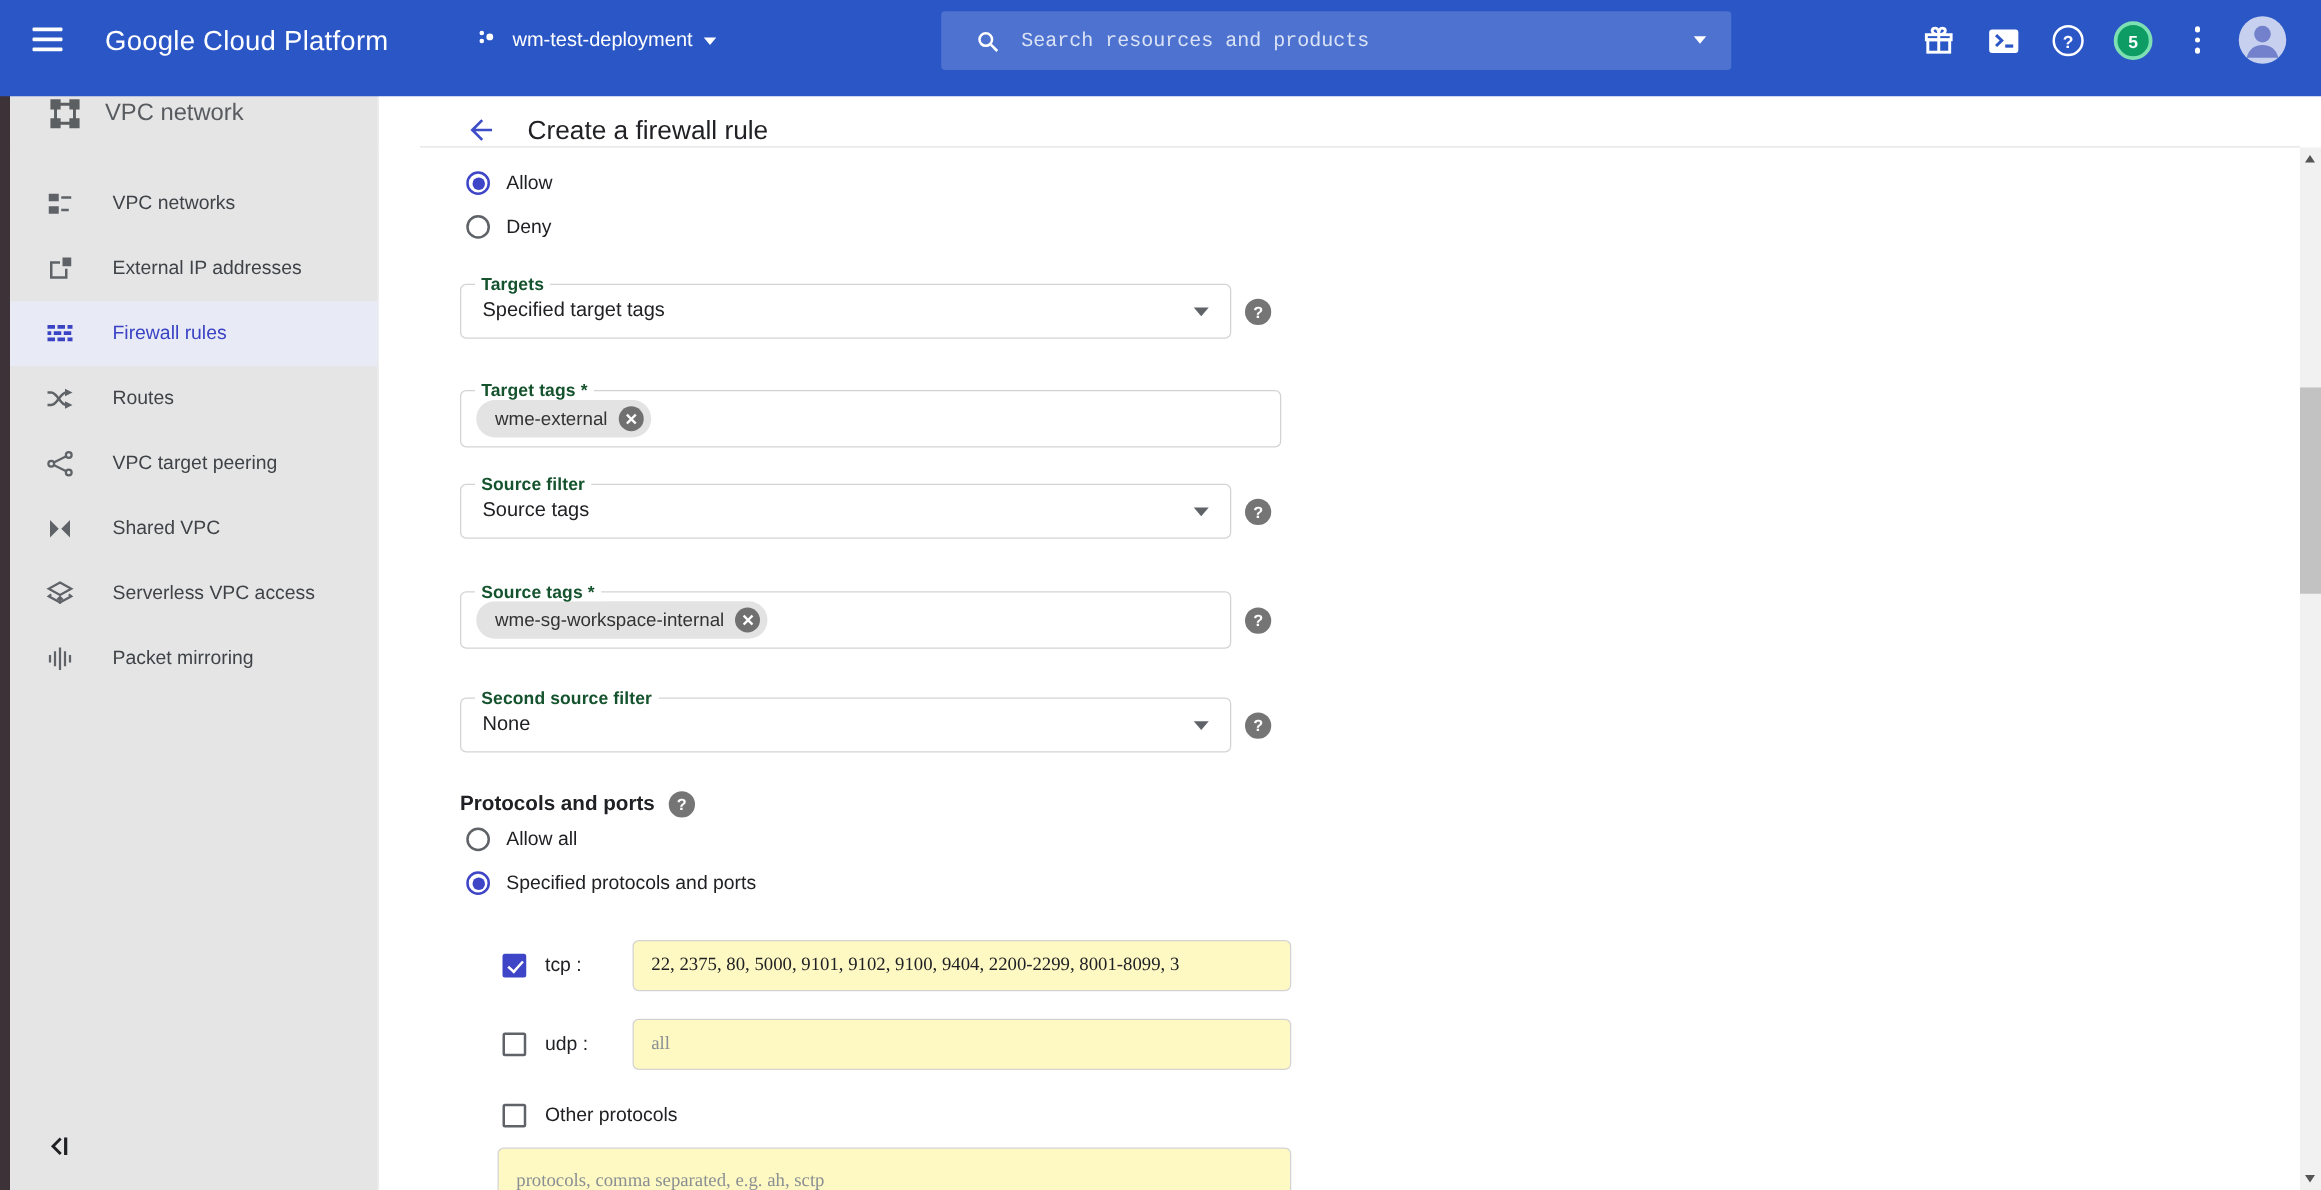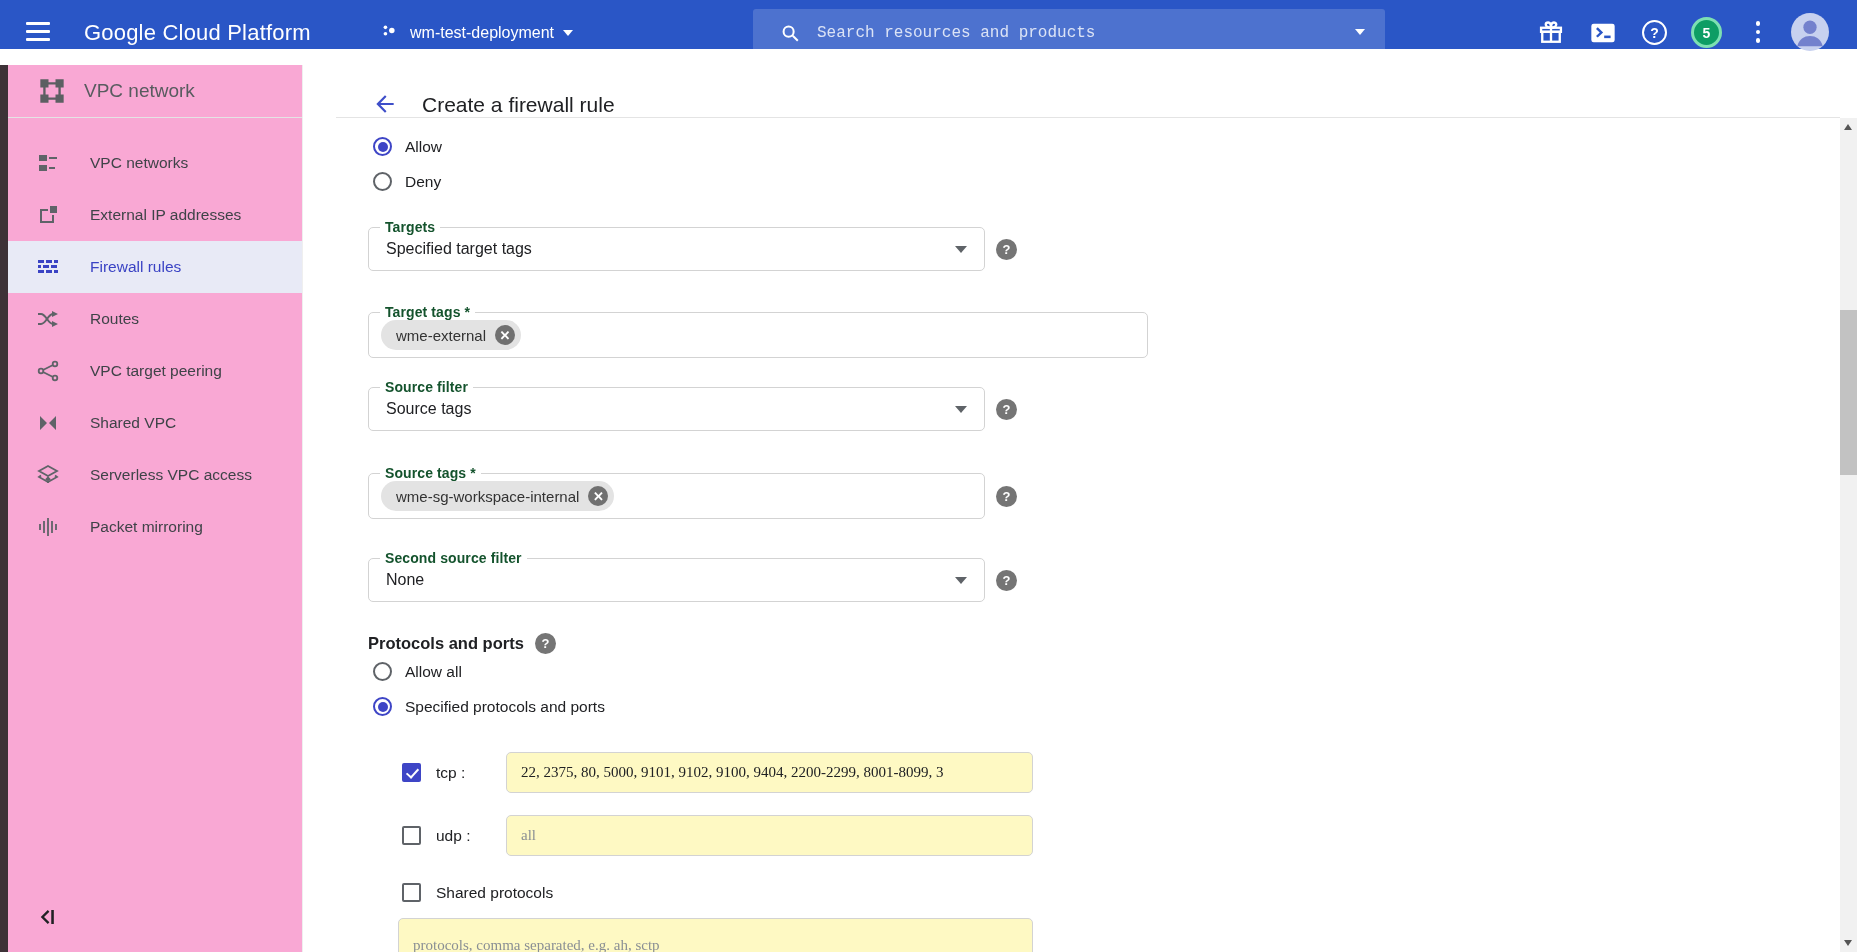--- a/index.html
+++ b/index.html
@@ -1,42 +1,42 @@
 <!DOCTYPE html>
 <html><head>
 <meta charset="utf-8">
 <style>
   * { margin:0; padding:0; box-sizing:border-box; }
   html,body { background:#fff; }
   body { font-family:"Liberation Sans", sans-serif; color:#202124; }
   .app { position:relative; width:1857px; height:952px; overflow:hidden; background:#fff; }
 
   
-  .topbar { position:absolute; left:0; top:0; width:1857px; height:49px; background:#2a56c6; z-index:10; }
+  .topbar { position:absolute; left:0; top:0; width:1857px; height:77px; background:#2a56c6; z-index:10; }
   .hamburger { position:absolute; left:26px; top:22px; width:26px; height:21px; cursor:pointer; }
   .hamburger span { display:block; width:24px; height:3px; background:#fff; border-radius:1px; margin-bottom:5px; }
   .logo { position:absolute; left:84px; top:0; height:65px; line-height:65px; color:#fff; font-size:22px; letter-spacing:.2px; }
   .proj { position:absolute; left:379px; top:0; height:65px; display:flex; align-items:center; gap:9px; cursor:pointer; }
   .proj-name { color:#fff; font-size:16px; }
   .caret { width:0; height:0; border-left:5.5px solid transparent; border-right:5.5px solid transparent; border-top:6.5px solid #fff; }
   .search { position:absolute; left:753px; top:9px; width:632px; height:47px; background:rgba(255,255,255,.17); border-radius:3px; display:flex; align-items:center; }
   .search svg { margin-left:26px; flex:none; }
   .search input { flex:1; margin-left:16px; background:transparent; border:none; outline:none; color:#fff; font-size:16px; font-family:Liberation Mono, monospace; }
   .search input::placeholder { color:rgba(255,255,255,.8); }
   .search .caret { position:absolute; right:20px; top:20px; }
   .topicon { position:absolute; top:19px; cursor:pointer; }
   .help-top { position:absolute; left:1642px; top:20px; width:25px; height:25px; border:2px solid #fff; border-radius:50%; color:#fff; font-size:14px; font-weight:bold; display:flex; align-items:center; justify-content:center; cursor:pointer; }
   .badge { position:absolute; left:1691px; top:17px; width:31px; height:31px; border-radius:50%; background:#0d9d64; border:3px solid #7ce0b2; color:#fff; font-size:14px; font-weight:bold; display:flex; align-items:center; justify-content:center; cursor:pointer; }
   .dots { position:absolute; left:1753px; top:21px; width:10px; cursor:pointer; }
   .dots i { display:block; width:4.5px; height:4.5px; border-radius:50%; background:#fff; margin:0 auto 4px; }
   .avatar { position:absolute; left:1791px; top:13px; width:38px; height:38px; border-radius:50%; background:#c7d1ef; overflow:hidden; cursor:pointer; }
 
   
   .leftstrip { position:absolute; left:0; top:65px; width:8px; height:887px; background:#3d3237; }
-  .sidebar { position:absolute; left:8px; top:65px; width:295px; height:887px; background:#f9a8d4; border-right:1px solid #efefef; }
+  .sidebar { position:absolute; left:8px; top:65px; width:295px; height:887px; background:#e5e5e5; border-right:1px solid #efefef; }
   .side-head { height:53px; border-bottom:1px solid #e4e4e4; display:flex; align-items:center; }
   .side-head svg { margin-left:30px; }
   .side-title { margin-left:18px; font-size:19px; color:#585b5f; }
   .nav { padding-top:19px; }
   .nav-item { height:52px; display:flex; align-items:center; cursor:pointer; }
   .nav-item .nicon { width:24px; height:24px; margin-left:28px; flex:none; }
   .nav-item .nlabel { margin-left:30px; font-size:15.5px; color:#3f4348; }
   .nav-item.selected { background:#e8eaf6; }
   .nav-item.selected .nlabel { color:#3a43c4; }
   .collapse { position:absolute; left:24px; top:838px; width:28px; height:28px; cursor:pointer; }
@@ -237,21 +237,21 @@
       <span class="radio-label">Deny</span>
     </div>
 
     <div class="field" style="left:32px; top:162px; width:617px; height:44px;">
       <span class="field-label">Targets</span>
       <span class="field-value">Specified target tags</span>
       <span class="sel-caret"></span>
     </div>
     <span class="help" style="left:660px; top:174px;">?</span>
 
-    <div class="field" style="left:32px; top:247px; width:780px; height:46px;">
+    <div class="field" style="left:32px; top:247px; width:657px; height:46px;">
       <span class="field-label">Target tags *</span>
       <span class="chip">
         <span class="chip-text">wme-external</span>
         <span class="chip-x">✕</span>
       </span>
     </div>
 
     <div class="field" style="left:32px; top:322px; width:617px; height:44px;">
       <span class="field-label">Source filter</span>
       <span class="field-value">Source tags</span>
@@ -290,21 +290,21 @@
 
     <span class="checkbox checked" style="left:66px; top:698px;"></span>
     <span class="cb-label" style="left:100px; top:699px;">tcp :</span>
     <input class="text-input" style="left: 170px; top: 687px; width: 527px; height: 41px;" type="text" value="22, 2375, 80, 5000, 9101, 9102, 9100, 9404, 2200-2299, 8001-8099, 3">
 
     <span class="checkbox" style="left:66px; top:761px;"></span>
     <span class="cb-label" style="left:100px; top:762px;">udp :</span>
     <input class="text-input" style="left: 170px; top: 750px; width: 527px; height: 41px;" type="text" placeholder="all">
 
     <span class="checkbox" style="left:66px; top:818px;"></span>
-    <span class="cb-label" style="left:100px; top:819px;">Shared protocols</span>
+    <span class="cb-label" style="left:100px; top:819px;">Other protocols</span>
     <input class="text-input" style="left: 62px; top: 853px; width: 635px; height: 55px;" type="text" placeholder="protocols, comma separated, e.g. ah, sctp">
   </main>
 
   <div class="scrollbar">
     <span class="sb-up"></span>
     <span class="sb-thumb"></span>
     <span class="sb-down"></span>
   </div>
 
 </div>

